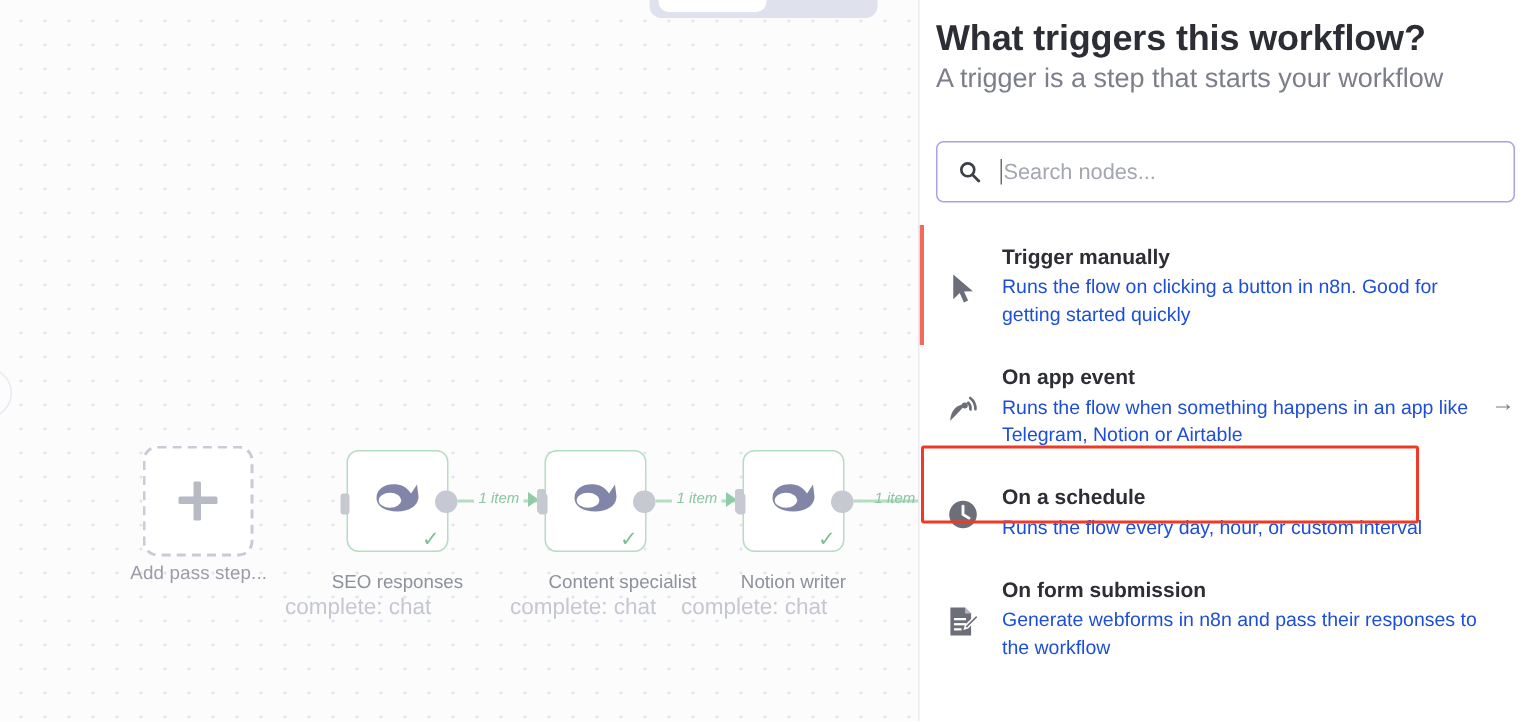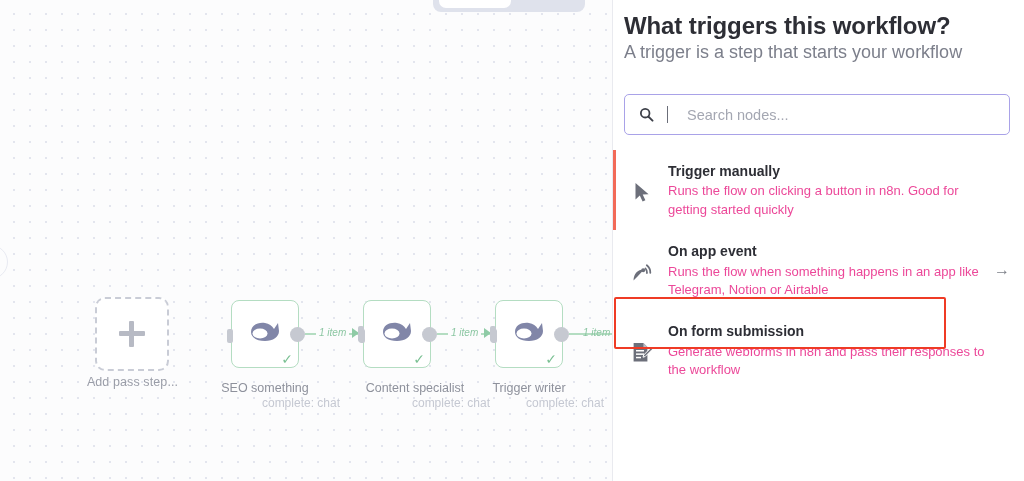--- a/index.html
+++ b/index.html
@@ -155,22 +155,22 @@
     top: 381px;
     width: 150px;
     text-align: center;
     font-size: 12.5px;
     color: #8e919c;
   }
   .node-sub {
     position: absolute;
     top: 396px;
     width: 150px;
-    text-align: right;
-    font-size: 12px;
+    text-align: left;
+    font-size: 15px;
     color: #c5c8d2;
   }
   .lb1 { left: 190px; }
   .lb2 { left: 340px; }
   .lb3 { left: 454px; }
 
   
   .conn {
     position: absolute;
     top: 333px;
@@ -260,21 +260,21 @@
     flex: none;
   }
   .search-caret {
     width: 1px;
     height: 17px;
     background: #6b6e79;
     margin-left: 13px;
     flex: none;
   }
   .search-placeholder {
-    margin-left: 19px;
+    margin-left: 1px;
     font-size: 14.5px;
     color: #a4a7b2;
   }
 
   
   .trigger-list {
     position: absolute;
     left: 0; top: 150px;
     width: 412px;
   }
@@ -305,21 +305,21 @@
   }
   .trigger-text { flex: 1; padding-left: 9px; padding-right: 6px; }
   .trigger-name {
     font-size: 14px;
     font-weight: bold;
     color: #2d2e35;
     line-height: 1.45;
   }
   .trigger-desc {
     font-size: 13px;
-    color: #ec4899;
+    color: #1d4ed8;
     line-height: 1.42;
     margin-top: 1px;
   }
   .trigger-arrow {
     flex: none;
     width: 22px;
     display: flex;
     align-items: center;
     justify-content: center;
     align-self: center;
@@ -358,21 +358,21 @@
 
     <div class="node n1">
       <div class="nub-left"></div>
       <svg class="whale" viewBox="0 0 36 30">
         <path d="M4 16 C4 9 11 6 18 7 C22 7.5 25 10 27 13 L31 7 L32 15 C32 21 26 25 18 25 C9 25 4 21 4 16 Z" fill="#8186a8"></path>
         <ellipse cx="13" cy="17.5" rx="7.5" ry="5" fill="#ffffff"></ellipse>
       </svg>
       <div class="node-check">✓</div>
       <div class="nub-right-dot"></div>
     </div>
-    <div class="node-label lb1">SEO something</div>
+    <div class="node-label lb1">SEO responses</div>
     <div class="node-sub lb1">complete: chat</div>
 
     <div class="node n2">
       <div class="nub-left"></div>
       <svg class="whale" viewBox="0 0 36 30">
         <path d="M4 16 C4 9 11 6 18 7 C22 7.5 25 10 27 13 L31 7 L32 15 C32 21 26 25 18 25 C9 25 4 21 4 16 Z" fill="#8186a8"></path>
         <ellipse cx="13" cy="17.5" rx="7.5" ry="5" fill="#ffffff"></ellipse>
       </svg>
       <div class="node-check">✓</div>
       <div class="nub-right-dot"></div>
@@ -382,21 +382,21 @@
 
     <div class="node n3">
       <div class="nub-left"></div>
       <svg class="whale" viewBox="0 0 36 30">
         <path d="M4 16 C4 9 11 6 18 7 C22 7.5 25 10 27 13 L31 7 L32 15 C32 21 26 25 18 25 C9 25 4 21 4 16 Z" fill="#8186a8"></path>
         <ellipse cx="13" cy="17.5" rx="7.5" ry="5" fill="#ffffff"></ellipse>
       </svg>
       <div class="node-check">✓</div>
       <div class="nub-right-dot"></div>
     </div>
-    <div class="node-label lb3">Trigger writer</div>
+    <div class="node-label lb3">Notion writer</div>
     <div class="node-sub lb3">complete: chat</div>
 
     <div class="conn c1"></div>
     <div class="conn-arrow a1"></div>
     <div class="conn-nub k1"></div>
     <div class="conn-label t1">1 item</div>
 
     <div class="conn c2"></div>
     <div class="conn-arrow a2"></div>
     <div class="conn-nub k2"></div>
@@ -446,20 +446,34 @@
             <path d="M15.8 4.3 A9 9 0 0 1 19.3 11.8" fill="none" stroke="#6c6f7a" stroke-width="1.8" stroke-linecap="round"></path>
           </svg>
         </div>
         <div class="trigger-text">
           <div class="trigger-name">On app event</div>
           <div class="trigger-desc">Runs the flow when something happens in an app like Telegram, Notion or Airtable</div>
         </div>
         <div class="trigger-arrow">→</div>
       </div>
 
+      <div class="trigger-item">
+        <div class="marker"></div>
+        <div class="trigger-icon">
+          <svg width="22" height="22" viewBox="0 0 22 22">
+            <circle cx="11" cy="11" r="9.2" fill="#6c6f7a"></circle>
+            <path d="M11 5.4 L11 11 L15 13.4" fill="none" stroke="#ffffff" stroke-width="1.9" stroke-linecap="round" stroke-linejoin="round"></path>
+          </svg>
+        </div>
+        <div class="trigger-text">
+          <div class="trigger-name">On a schedule</div>
+          <div class="trigger-desc">Runs the flow every day, hour, or custom interval</div>
+        </div>
+        <div class="trigger-arrow hidden"></div>
+      </div>
 
 
       <div class="trigger-item">
         <div class="marker"></div>
         <div class="trigger-icon">
           <svg width="22" height="23" viewBox="0 0 22 23">
             <path d="M2.6 2 L12.4 2 L16.4 6 L16.4 20.6 L2.6 20.6 Z" fill="#6c6f7a"></path>
             <path d="M12.4 2 L12.4 6 L16.4 6 Z" fill="#b9bbc2"></path>
             <rect x="5" y="9" width="8" height="1.5" fill="#ffffff"></rect>
             <rect x="5" y="12.4" width="8" height="1.5" fill="#ffffff"></rect>

